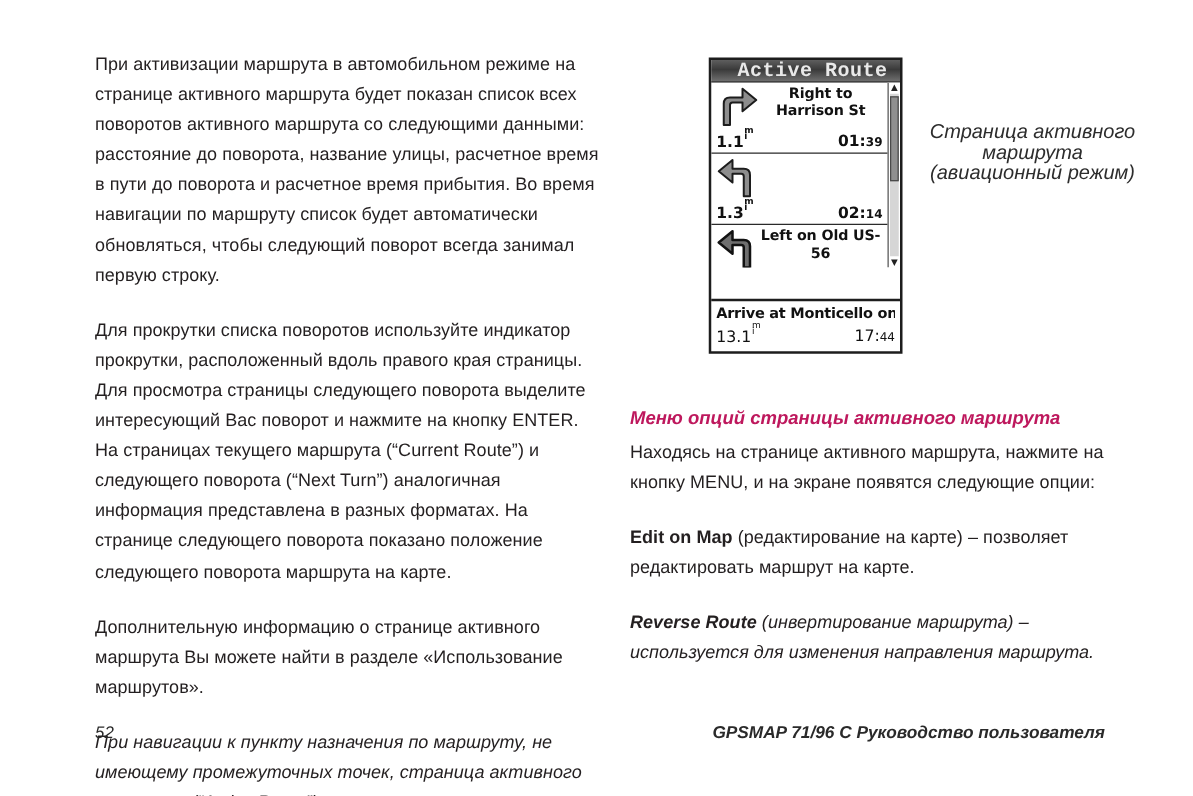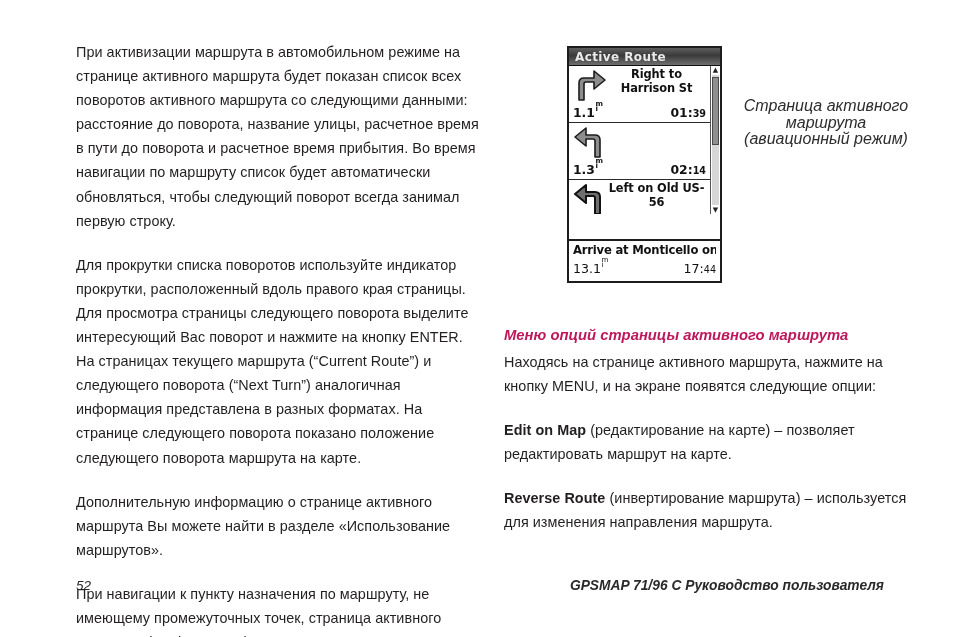--- a/index.html
+++ b/index.html
@@ -37,21 +37,21 @@
   }
 
   p.body {
     margin: 0 0 20px 0;
     font-size: 14.4px;
     line-height: 24.1px;
     letter-spacing: 0.05px;
     color: #231f20;
     text-align: left;
   }
-  p.body.tight { margin-bottom: 0; }
+  p.body.tight { margin-bottom: 0; font-style: italic; }
 
   .section-head {
     margin: 12px 0 4px 0;
     font-size: 14.8px;
     font-weight: bold;
     font-style: italic;
     line-height: 22px;
     color: #be185d;
   }
 
@@ -81,28 +81,29 @@
     border: 2px solid #1d1d1d;
     box-sizing: border-box;
     font-family: "DejaVu Sans", sans-serif;
   }
 
   .device-title {
     height: 18px;
     background: linear-gradient(to bottom, #5e5e5e 0%, #3a3a3a 45%, #6f6f6f 100%);
     border-bottom: 1px solid #111;
     color: #e9e9e9;
-    font-size: 12px;
+    font-size: 16px;
     font-weight: bold;
     line-height: 18px;
-    padding-left: 6px;
+    padding-left: 21px;
     letter-spacing: 0.4px;
     box-sizing: border-box;
     overflow: hidden;
     white-space: nowrap;
+    font-family: Liberation Mono, monospace;
   }
 
   .device-list {
     position: relative;
     height: 148px;
     box-sizing: border-box;
     overflow: hidden;
   }
 
   .turn-row {

